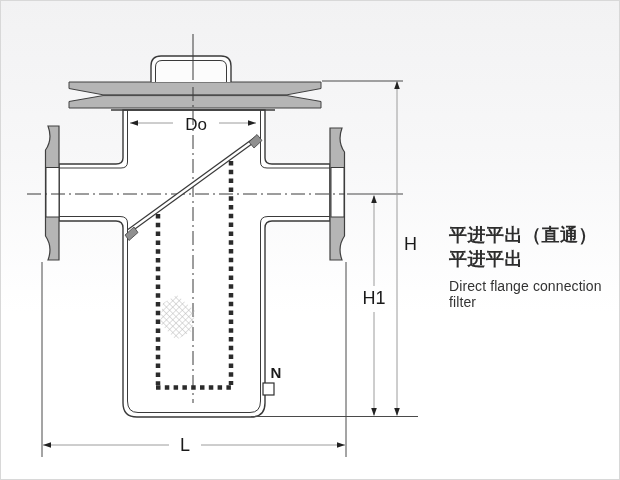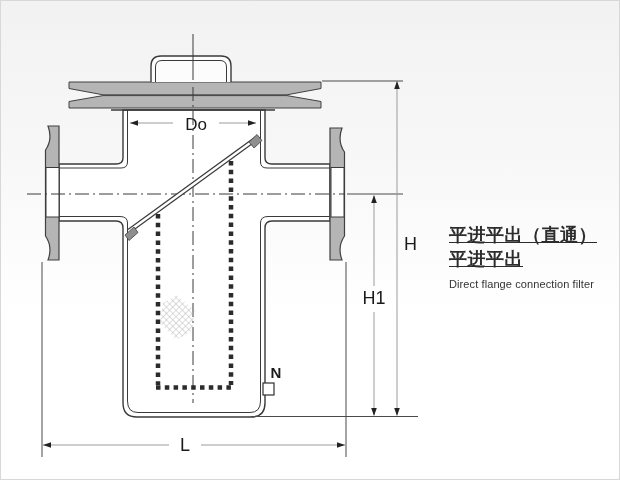--- a/index.html
+++ b/index.html
@@ -12,24 +12,24 @@
     position:relative;width:618px;height:478px;
     border:1px solid #d8d8d8;
     background:linear-gradient(to bottom,#f2f2f3 0%,#f7f7f8 30%,#ffffff 65%,#ffffff 100%);
   }
   svg{position:absolute;left:0;top:0;}
   .title-block{
     position:absolute;left:448px;top:222px;width:168px;
     color:#2d2d2d;
   }
   .title-zh{
-    font-size:18px;line-height:1.35;font-weight:600;letter-spacing:.5px;text-decoration:underline;
+    font-size:18px;line-height:1.35;font-weight:600;letter-spacing:.5px;
   }
   .title-en{
-    font-size:11px;font-weight:500;margin-top:6px;color:#333;letter-spacing:.1px;
+    font-size:14px;font-weight:500;margin-top:6px;color:#333;letter-spacing:.1px;
   }
   .dim-label{font-size:17px;fill:#1a1a1a;}
   .dim-label-big{font-size:18px;fill:#1a1a1a;}
   .n-label{font-size:15px;font-weight:600;fill:#1a1a1a;}
 </style>
 </head>
 <body>
 
 <div class="stage">
 

